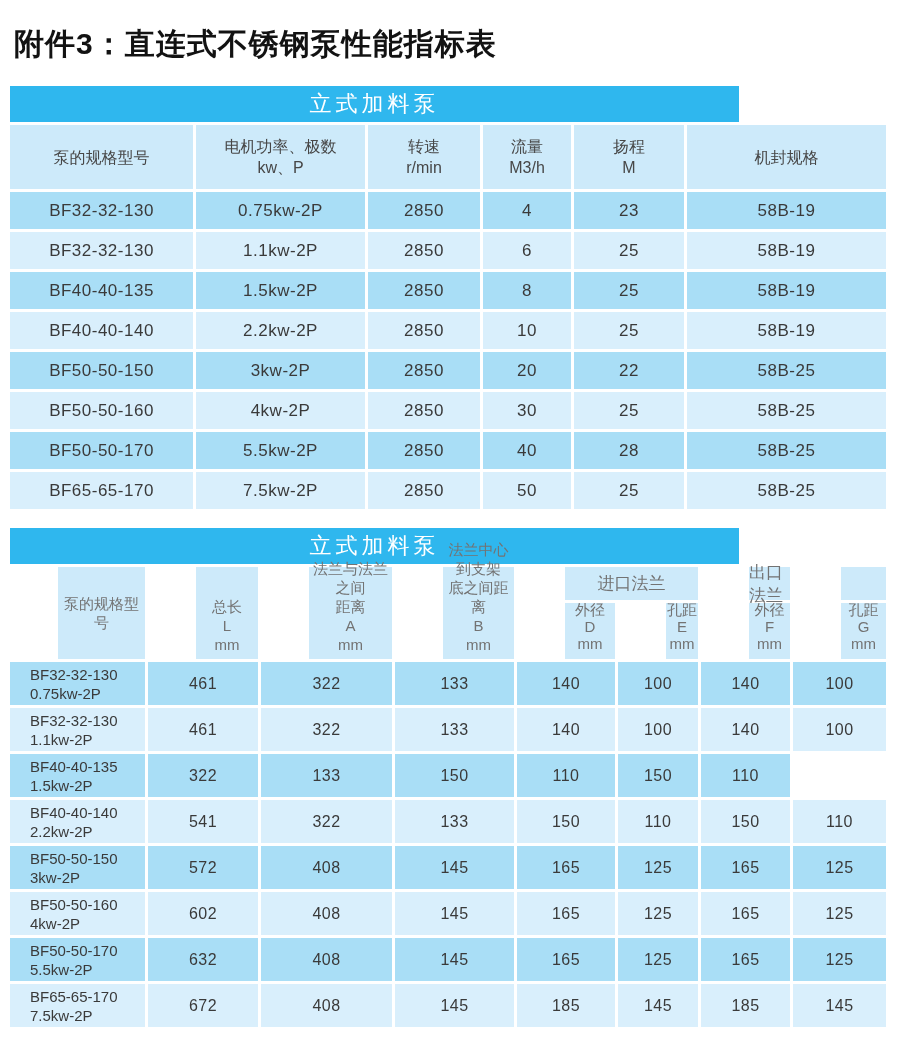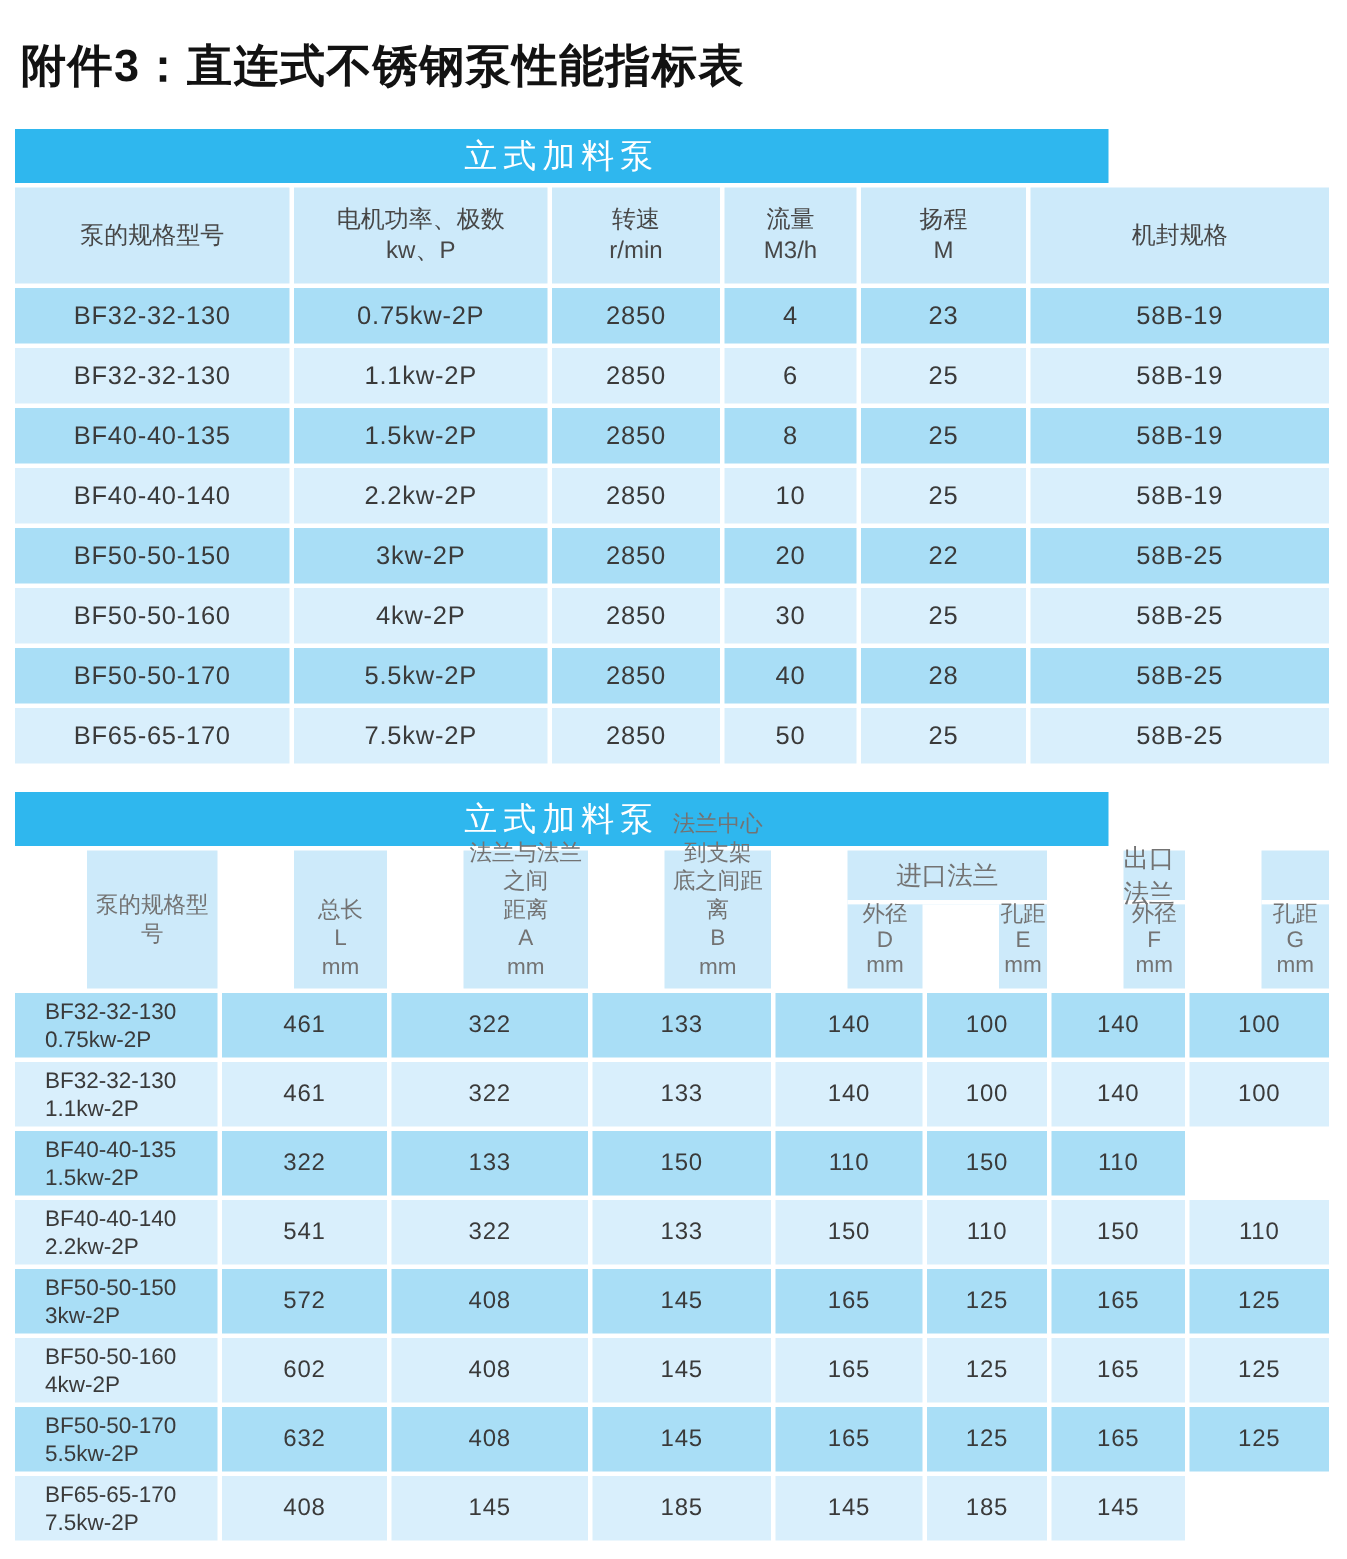--- a/index.html
+++ b/index.html
@@ -345,20 +345,21 @@
           <div class="cell">165</div>
           <div class="cell">125</div>
           <div class="cell">165</div>
           <div class="cell">125</div>
         </div>
         <div class="t2-row light">
           <div class="cell model-cell">
             <span>BF65-65-170</span>
             <span>7.5kw-2P</span>
           </div>
+          <div class="cell">672</div>
           <div class="cell">408</div>
           <div class="cell">145</div>
           <div class="cell">185</div>
           <div class="cell">145</div>
           <div class="cell">185</div>
           <div class="cell">145</div>
         </div>
       </div>
   </div>
 

